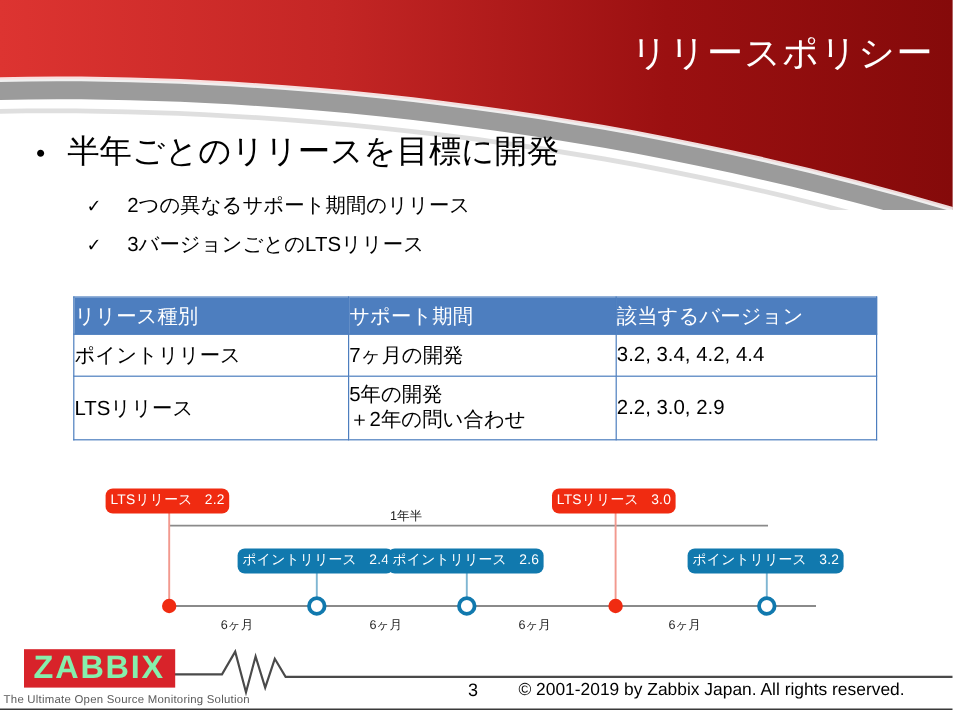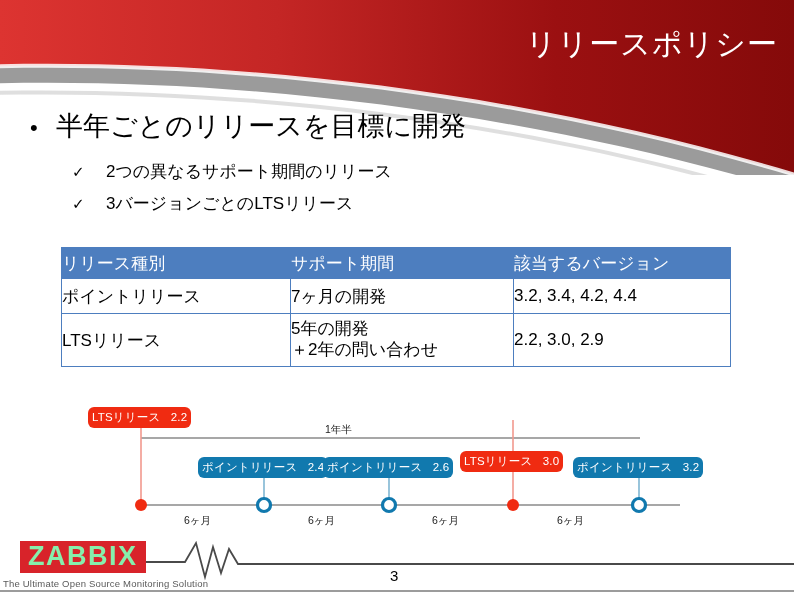--- a/index.html
+++ b/index.html
@@ -297,21 +297,21 @@
       &nbsp;
       <span>2.4</span>
     </div>
 
     <div class="tl-badge point" style="left:323px; top:67px;">
       <span>ポイントリリース</span>
       &nbsp;
       <span>2.6</span>
     </div>
 
-    <div class="tl-badge lts" style="left:460px; top:17px;margin-top:44px;">
+    <div class="tl-badge lts" style="left:460px; top:17px;">
       <span>LTSリリース</span>
       &nbsp;
       <span>3.0</span>
     </div>
 
     <div class="tl-badge point" style="left:573px; top:67px;">
       <span>ポイントリリース</span>
       &nbsp;
       <span>3.2</span>
     </div>
@@ -329,14 +329,15 @@
     <svg width="794" height="62" viewBox="0 0 794 62" style="position:absolute;left:0;top:0;">
 
       <path d="M 128,29 L 185,29 L 196,10 L 205,44 L 213,14 L 221,40 L 229,16 L 238,31 L 794,31" fill="none" stroke="#4a4a4a" stroke-width="1.8"></path>
       <line x1="0" y1="58" x2="794" y2="58" stroke="#3a3a3a" stroke-width="1.2"></line>
     </svg>
     <div class="logo-box">ZABBIX</div>
     <div class="logo-tagline">The Ultimate Open Source Monitoring Solution</div>
   </div>
 
   <div class="footer-page">3</div>
+  <div class="footer-copy">© 2001-2019 by Zabbix Japan. All rights reserved.</div>
 
 </div>
 
 </body></html>

